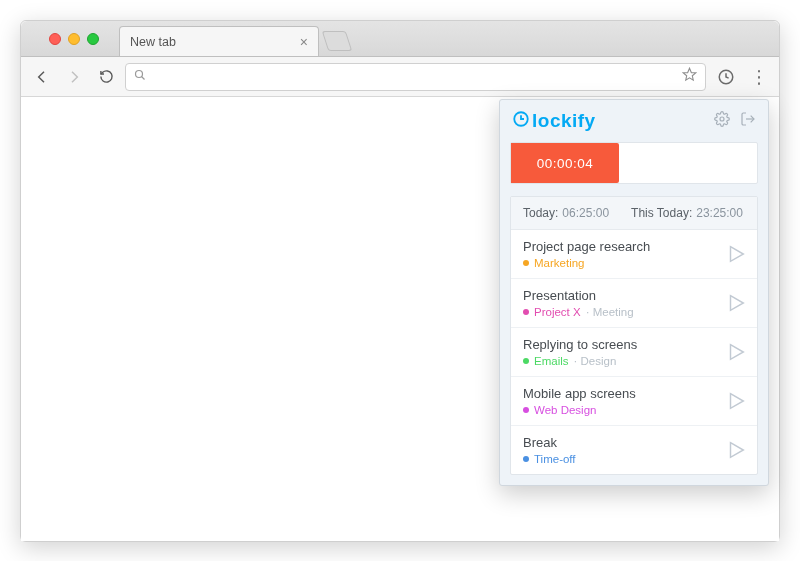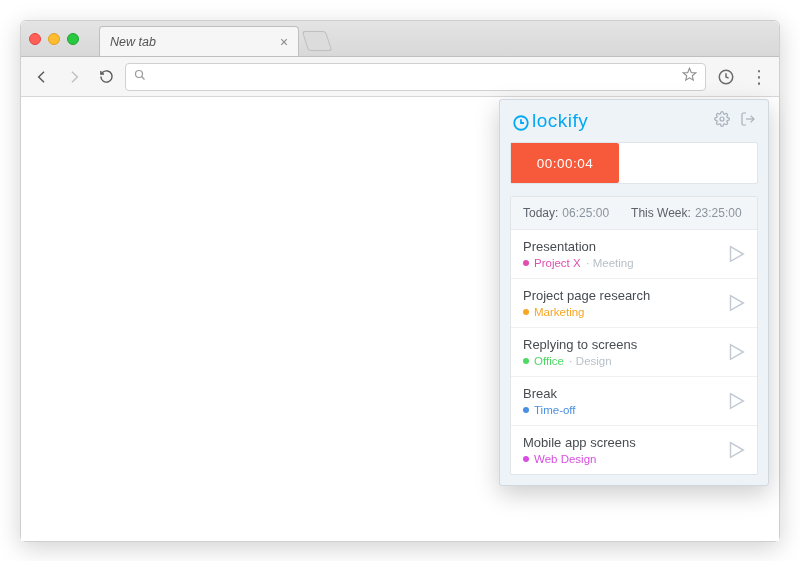--- a/index.html
+++ b/index.html
@@ -18,23 +18,22 @@
     position: relative;
   }
   
   .tabstrip {
     height: 36px;
     background: linear-gradient(#e4e4e4,#d8d8d8);
     border-top-left-radius: 6px;
     border-top-right-radius: 6px;
     display: flex;
     align-items: flex-end;
-    padding-left: 4px;
+    padding-left: 24px;
     border-bottom: 1px solid #bfbfbf;
-    font-style: italic;
   }
   .traffic { display:flex; gap:7px; align-items:center; height:100%; padding:0 6px 0 4px;}
   .dot { width:12px; height:12px; border-radius:50%; }
   .dot.red{background:#ff5f57;border:1px solid #e24640;}
   .dot.yel{background:#ffbd2e;border:1px solid #e0a123;}
   .dot.grn{background:#28c940;border:1px solid #1fa531;}
   .tab {
     height: 30px;
     min-width: 200px;
     background: #f6f6f6;
@@ -84,22 +83,22 @@
     border:1px solid #d0d7de;
     border-radius:3px;
     box-shadow: 0 8px 24px rgba(0,0,0,.2);
     padding: 0;
     z-index: 5;
   }
   .popup-head{
     display:flex; align-items:center; justify-content:space-between;
     padding: 10px 12px 10px 12px;
   }
-  .brand{ color:#03a9f4; font-size:19px; font-weight:400; letter-spacing:.5px;
-    display:flex; align-items:flex-end; gap:2px;}
+  .brand{ color:#03a9f4; font-size:19px; font-weight:700; letter-spacing:.5px;
+    display:flex; align-items:flex-start; gap:2px;}
   .brand svg{width:18px;height:18px;}
   .headicons{display:flex; gap:10px; color:#a7b0b9;}
   .headicons span{cursor:pointer; font-size:16px;}
   .currow{
     margin: 0 10px 12px 10px;
     background:#fff; border:1px solid #e0e5ea; border-radius:2px;
     display:flex; align-items:stretch; height:42px;
   }
   .currow .desc{ flex:1; display:flex; align-items:center; padding:0 12px;
     font-size:13px; color:#444;}
@@ -223,82 +222,82 @@
       </div>
     </div>
 
     <div class="currow">
       <div class="timer">00:00:04</div>
     </div>
 
     <div class="listbox">
       <div class="summary">
         <span><span class="lbl">Today:</span><span class="val">06:25:00</span></span>
-        <span><span class="lbl">This Week:</span><span class="val">23:25:00</span></span>
+        <span><span class="lbl">This Today:</span><span class="val">23:25:00</span></span>
       </div>
       <div id="items-host">
+          <div class="item">
+            <div class="txts">
+              <div class="title">Project page research</div>
+              <div class="sub">
+                <span class="bullet" style="background:#f6a623"></span>
+                <span class="proj" style="color:#f6a623">Marketing</span>
+              </div>
+            </div>
+            <div class="play"><svg viewBox="0 0 24 24" fill="none" stroke="#c2cad3" stroke-width="1.6">
+                <polygon points="6 4 20 12 6 20 6 4"></polygon>
+              </svg></div>
+          </div>
           <div class="item">
             <div class="txts">
               <div class="title">Presentation</div>
               <div class="sub">
                 <span class="bullet" style="background:#e24db0"></span>
                 <span class="proj" style="color:#e24db0">Project X</span>
                 <span class="extra"> · Meeting</span>
               </div>
             </div>
             <div class="play"><svg viewBox="0 0 24 24" fill="none" stroke="#c2cad3" stroke-width="1.6">
                 <polygon points="6 4 20 12 6 20 6 4"></polygon>
               </svg></div>
           </div>
           <div class="item">
             <div class="txts">
-              <div class="title">Project page research</div>
-              <div class="sub">
-                <span class="bullet" style="background:#f6a623"></span>
-                <span class="proj" style="color:#f6a623">Marketing</span>
-              </div>
-            </div>
-            <div class="play"><svg viewBox="0 0 24 24" fill="none" stroke="#c2cad3" stroke-width="1.6">
-                <polygon points="6 4 20 12 6 20 6 4"></polygon>
-              </svg></div>
-          </div>
-          <div class="item">
-            <div class="txts">
               <div class="title">Replying to screens</div>
               <div class="sub">
                 <span class="bullet" style="background:#4cd964"></span>
-                <span class="proj" style="color:#4cd964">Office</span>
+                <span class="proj" style="color:#4cd964">Emails</span>
                 <span class="extra"> · Design</span>
+              </div>
+            </div>
+            <div class="play"><svg viewBox="0 0 24 24" fill="none" stroke="#c2cad3" stroke-width="1.6">
+                <polygon points="6 4 20 12 6 20 6 4"></polygon>
+              </svg></div>
+          </div>
+          <div class="item">
+            <div class="txts">
+              <div class="title">Mobile app screens</div>
+              <div class="sub">
+                <span class="bullet" style="background:#d74fe0"></span>
+                <span class="proj" style="color:#d74fe0">Web Design</span>
               </div>
             </div>
             <div class="play"><svg viewBox="0 0 24 24" fill="none" stroke="#c2cad3" stroke-width="1.6">
                 <polygon points="6 4 20 12 6 20 6 4"></polygon>
               </svg></div>
           </div>
           <div class="item">
             <div class="txts">
               <div class="title">Break</div>
               <div class="sub">
                 <span class="bullet" style="background:#4a90e2"></span>
                 <span class="proj" style="color:#4a90e2">Time-off</span>
               </div>
             </div>
             <div class="play"><svg viewBox="0 0 24 24" fill="none" stroke="#c2cad3" stroke-width="1.6">
                 <polygon points="6 4 20 12 6 20 6 4"></polygon>
               </svg></div>
           </div>
-          <div class="item">
-            <div class="txts">
-              <div class="title">Mobile app screens</div>
-              <div class="sub">
-                <span class="bullet" style="background:#d74fe0"></span>
-                <span class="proj" style="color:#d74fe0">Web Design</span>
-              </div>
-            </div>
-            <div class="play"><svg viewBox="0 0 24 24" fill="none" stroke="#c2cad3" stroke-width="1.6">
-                <polygon points="6 4 20 12 6 20 6 4"></polygon>
-              </svg></div>
-          </div>
         </div>
     </div>
   </div>
 
 </div>
 
 </body></html>

